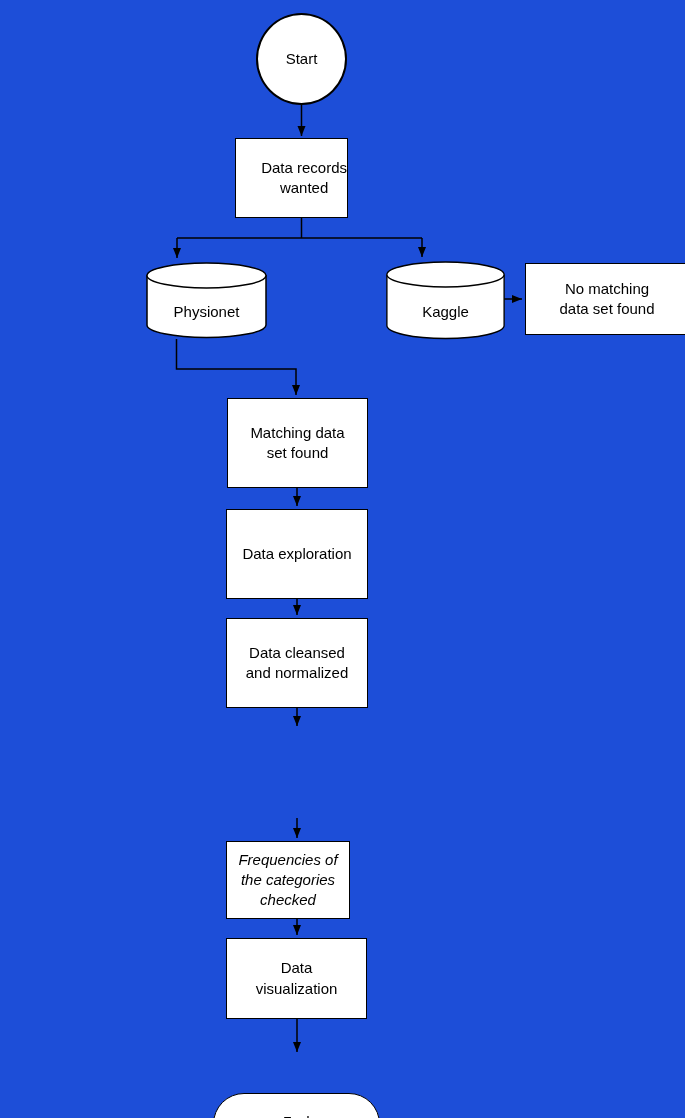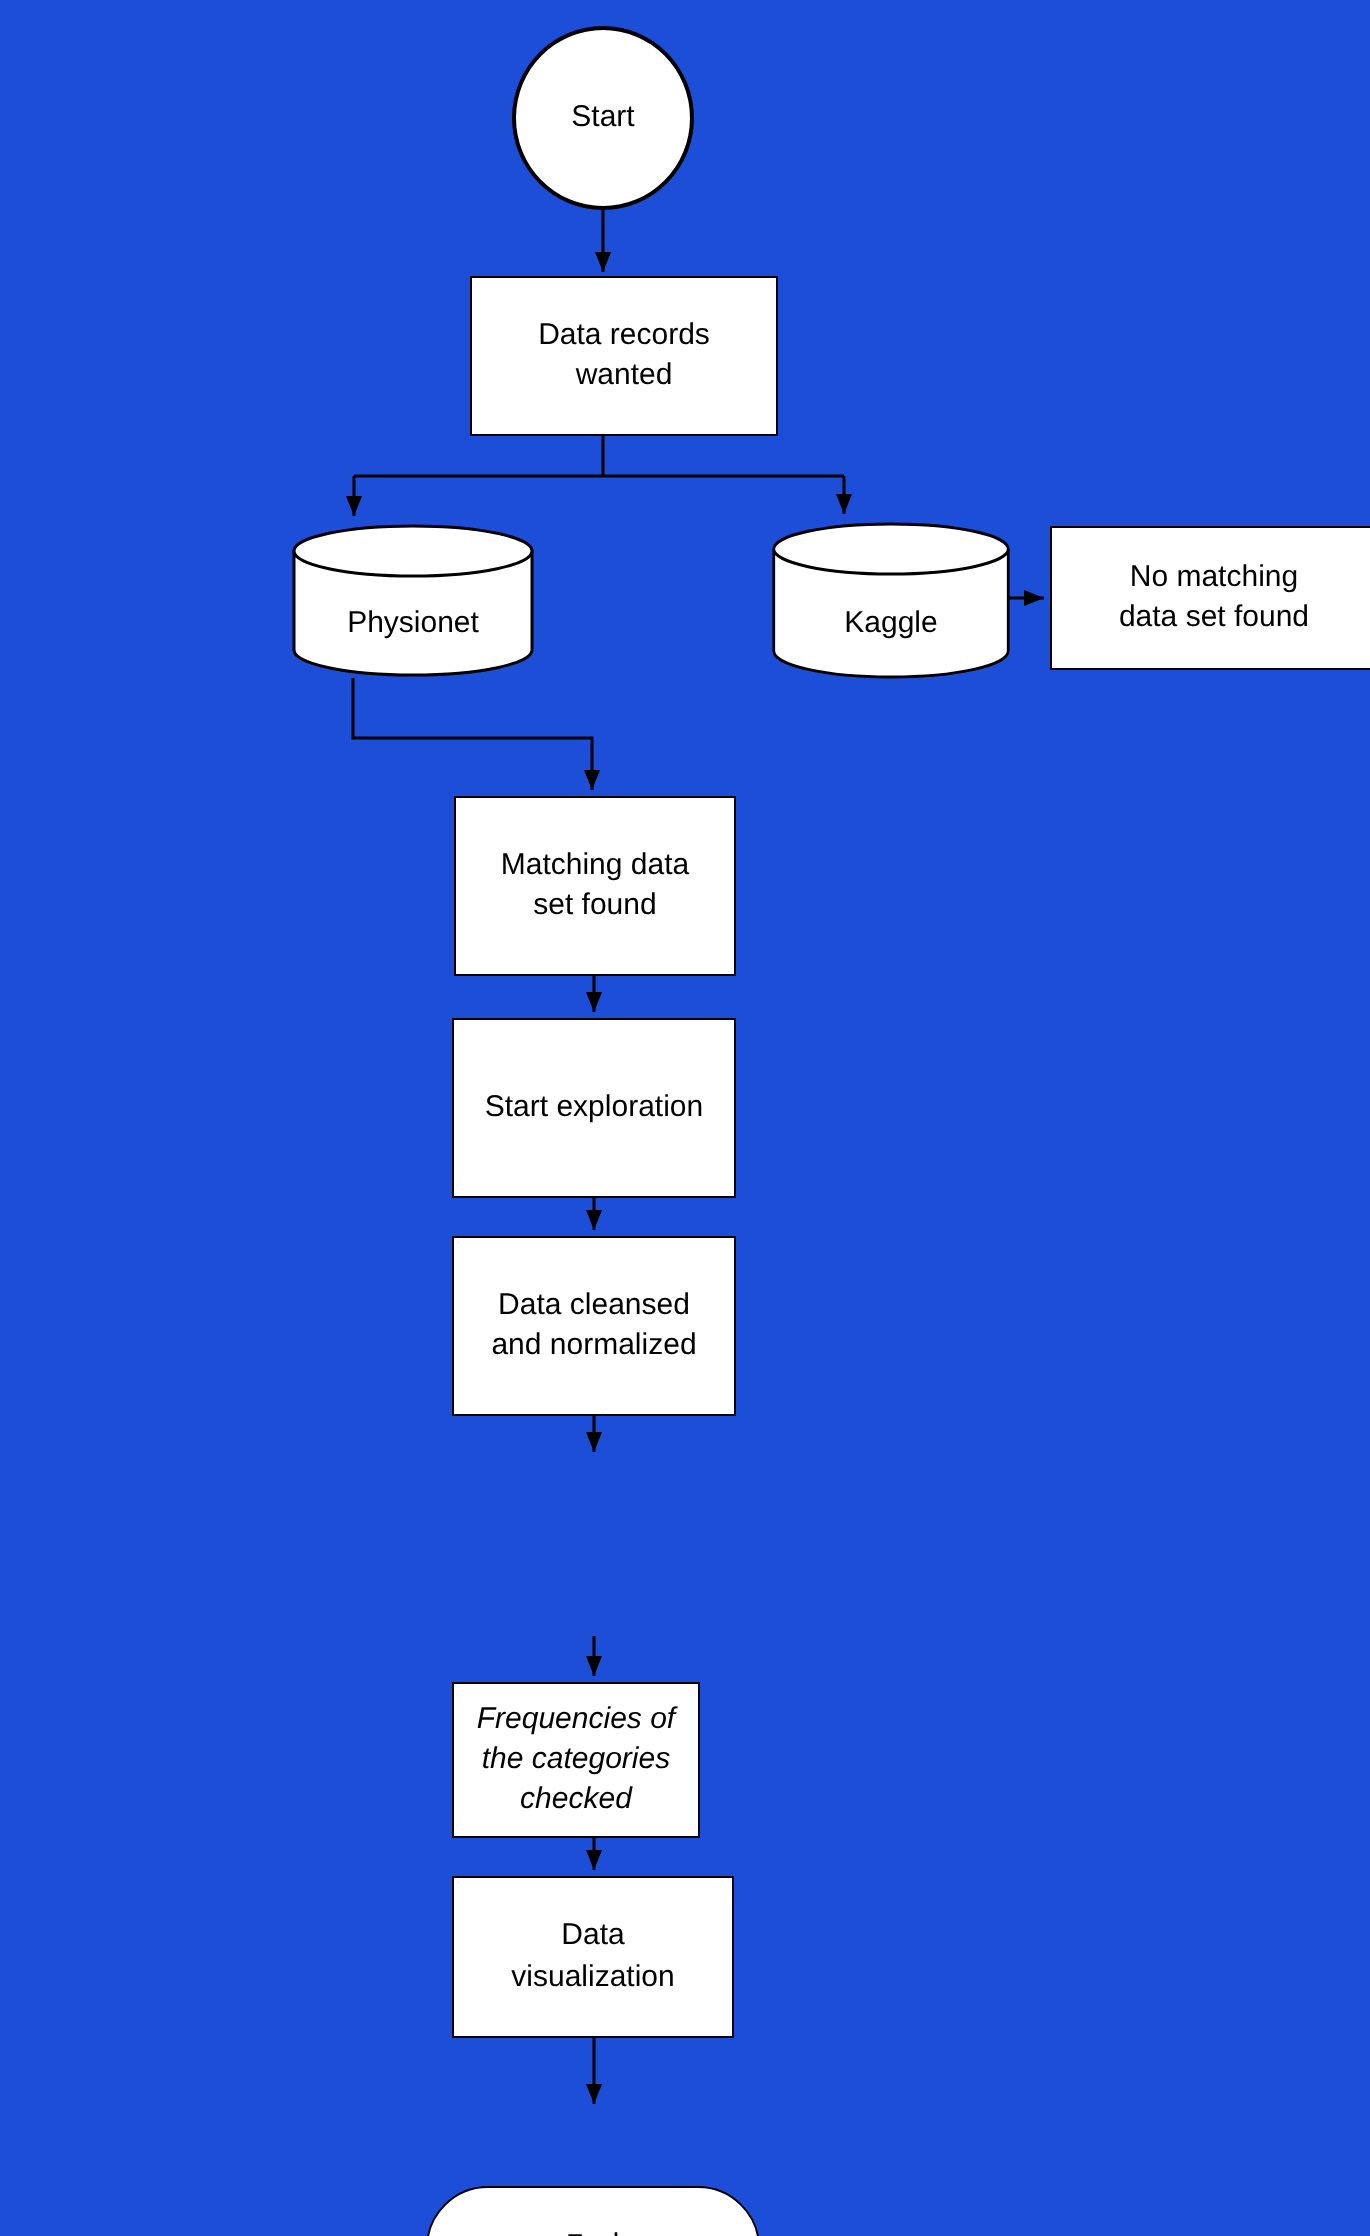--- a/index.html
+++ b/index.html
@@ -76,21 +76,21 @@
     <path d="M297,708 V726" marker-end="url(#arrow)"></path>
     <path d="M297,818 V838" marker-end="url(#arrow)"></path>
     <path d="M297,919 V935" marker-end="url(#arrow)"></path>
     <path d="M297,1019 V1052" marker-end="url(#arrow)"></path>
   </svg>
 
   <div class="node circle" style="left:256px; top:13px; width:91px; height:92px;">
     <span class="label">Start</span>
   </div>
 
-  <div class="node rect" style="left:235px; top:138px; width:154px; height:80px;">
+  <div class="node rect" style="left:235px; top:138px; width:113px; height:80px;justify-content:flex-end;">
     <span class="label">Data records
 wanted</span>
   </div>
 
   <div class="node cyl" style="left:114px; top:262px; width:121px; height:77px;">
     <svg class="cyl-shape" viewBox="0 0 121 77" preserveAspectRatio="none" fill="#ffffff" stroke="#000000" stroke-width="1.5">
       <path d="M1,13 V63 A59.5,12.5 0 0 0 120,63 V13"></path>
       <ellipse cx="60.5" cy="13.5" rx="59.5" ry="12.5"></ellipse>
     </svg>
     <span class="label">Physionet</span>
@@ -108,21 +108,21 @@
     <span class="label">No matching
 data set found</span>
   </div>
 
   <div class="node rect" style="left:227px; top:398px; width:141px; height:90px;">
     <span class="label">Matching data
 set found</span>
   </div>
 
   <div class="node rect" style="left:226px; top:509px; width:142px; height:90px;">
-    <span class="label">Start exploration</span>
+    <span class="label">Data exploration</span>
   </div>
 
   <div class="node rect" style="left:226px; top:618px; width:142px; height:90px;">
     <span class="label">Data cleansed
 and normalized</span>
   </div>
 
 
   <div class="node rect" style="left:226px; top:841px; width:124px; height:78px;font-style:italic;">
     <span class="label">Frequencies of

